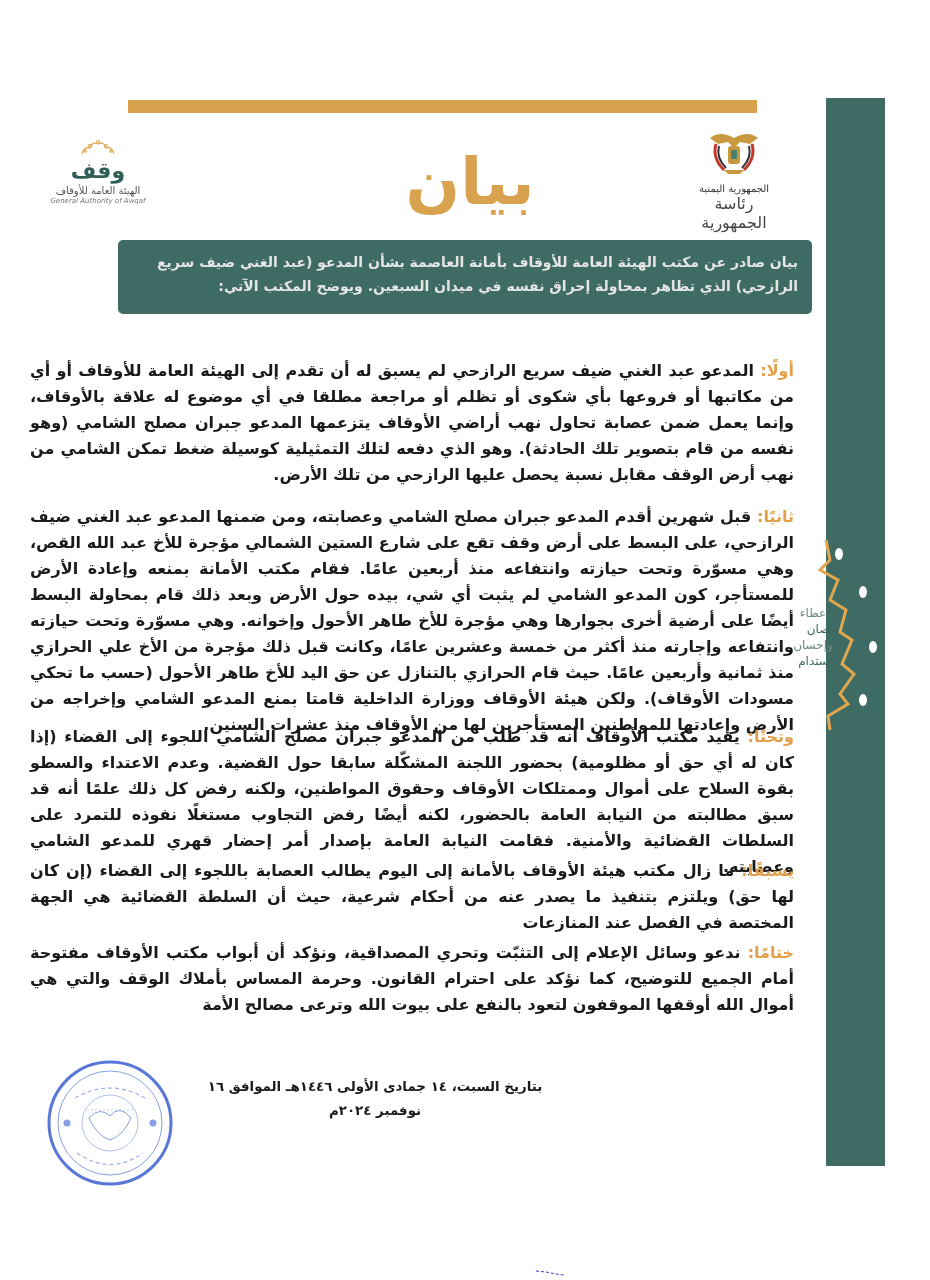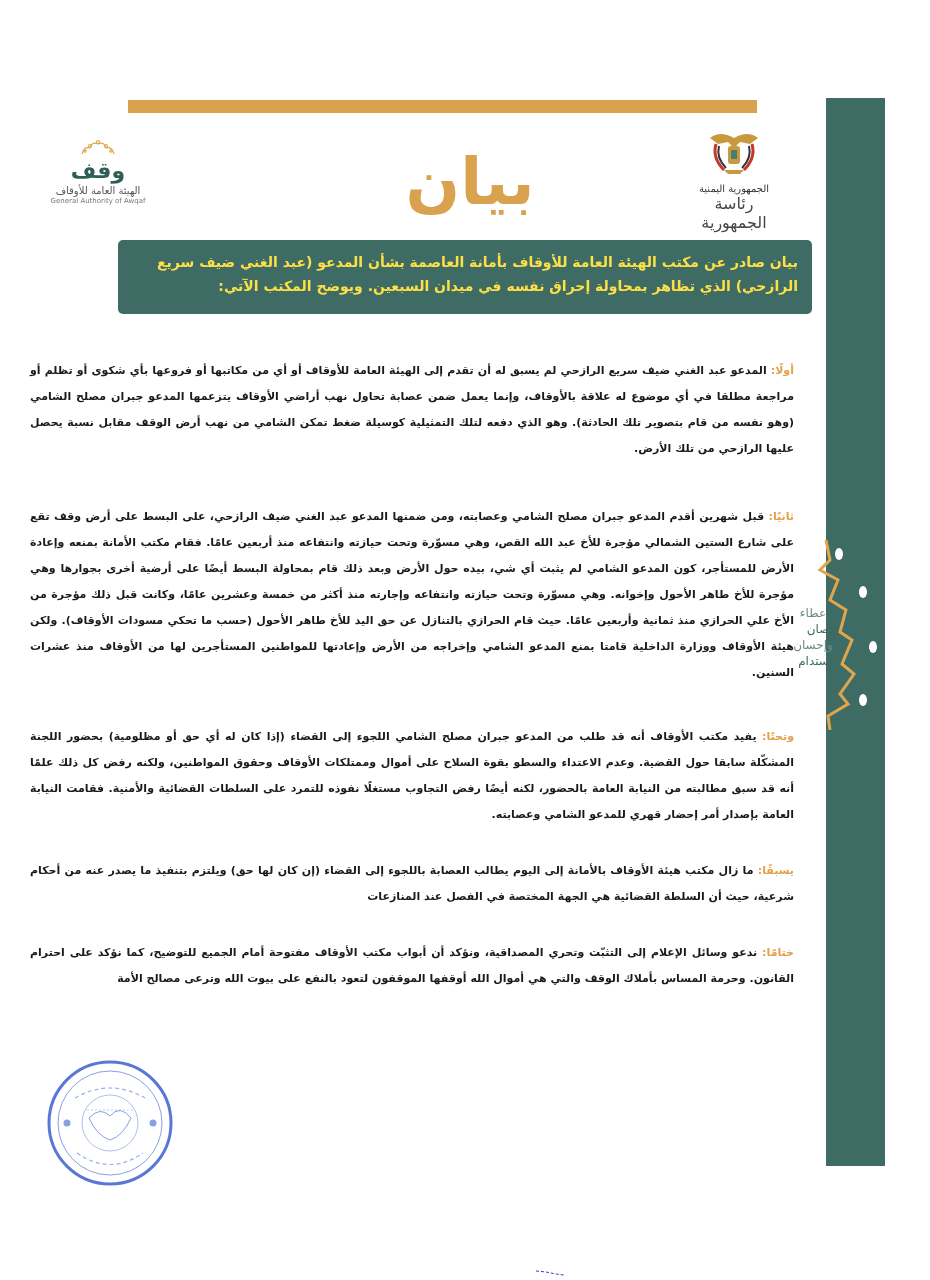--- a/index.html
+++ b/index.html
@@ -12,29 +12,29 @@
               font-size:12px; line-height:16px; color:#6f8a86; direction:rtl; }
   .side-tag span { display:block; }
   .side-tag .dark { color:#3e6b63;margin-left:44px; }
   .emblem { position:absolute; left:684px; top:128px; width:100px; height:90px; text-align:center; }
   .emblem svg { display:block; margin:0 auto; }
   .emblem .t1 { font-family:"DejaVu Serif", serif; font-size:10px; color:#333; direction:rtl; margin-top:7px; }
   .emblem .t2 { font-size:16px; color:#444; direction:rtl; }
   .awqaf-logo { position:absolute; left:48px; top:138px; width:100px; text-align:center; }
   .awqaf-logo .word { font-size:22px; font-weight:bold; color:#2f5e57; direction:rtl; line-height:22px; }
   .awqaf-logo .ar { font-size:10px; color:#555; direction:rtl; margin-top:3px; }
-  .awqaf-logo .en { font-size:7px; color:#777; margin-top:1px; }
+  .awqaf-logo .en { font-size:7px; color:#777; margin-top:1px;font-style:italic; }
   .title { position:absolute; left:350px; top:150px; width:240px; text-align:center;
            font-size:64px; font-weight:bold; color:#d9a24f; direction:rtl; line-height:64px; }
   .banner { position:absolute; left:118px; top:240px; width:694px; height:74px; background:#3e6b63;
-            border-radius:5px; color:#fde047; direction:rtl; box-sizing:border-box; padding:10px 14px 0 14px;
+            border-radius:5px; color:#e5e5e5; direction:rtl; box-sizing:border-box; padding:10px 14px 0 14px;
             font-size:14px; font-weight:bold; line-height:24px; text-align:right; }
   .body { position:absolute; left:30px; top:358px; width:764px; direction:rtl; text-align:justify;
           text-align-last:right; }
-  .para { font-size:11px; font-weight:bold; color:#1a1a1a; line-height:26px; margin:0; }
+  .para { font-size:16px; font-weight:bold; color:#1a1a1a; line-height:26px; margin:0; }
   .para .lead { color:#e2a04a; }
   .p1 { position:absolute; top:0; left:0; right:0; }
   .p2 { position:absolute; top:146px; left:0; right:0; }
   .p3 { position:absolute; top:366px; left:0; right:0; }
   .p4 { position:absolute; top:500px; left:0; right:0; }
   .p5 { position:absolute; top:582px; left:0; right:0; }
   .signature { position:absolute; left:190px; top:1075px; width:370px; direction:rtl; text-align:center;
                font-size:13.4px; font-weight:bold; color:#1a1a1a; line-height:24px; }
   .stamp { position:absolute; left:45px; top:1058px; width:130px; height:130px; }
   .pen-mark { position:absolute; left:536px; top:1270px; width:30px; height:6px; }
@@ -111,20 +111,21 @@
     <span class="lead">يسبقًا:</span>
     <span>ما زال مكتب هيئة الأوقاف بالأمانة إلى اليوم يطالب العصابة باللجوء إلى القضاء (إن كان لها حق) ويلتزم بتنفيذ ما يصدر عنه من أحكام شرعية، حيث أن السلطة القضائية هي الجهة المختصة في الفصل عند المنازعات</span>
   </p>
   <p class="para p5">
     <span class="lead">ختامًا:</span>
     <span>ندعو وسائل الإعلام إلى التثبّت وتحري المصداقية، ونؤكد أن أبواب مكتب الأوقاف مفتوحة أمام الجميع للتوضيح، كما نؤكد على احترام القانون. وحرمة المساس بأملاك الوقف والتي هي أموال الله أوقفها الموقفون لتعود بالنفع على بيوت الله وترعى مصالح الأمة</span>
   </p>
 </div>
 
 <div class="signature">
+  <div>بتاريخ السبت، ١٤ جمادى الأولى ١٤٤٦هـ الموافق ١٦ نوفمبر ٢٠٢٤م</div>
 </div>
 
 <svg class="stamp" viewBox="0 0 130 130">
   <circle cx="65" cy="65" r="61" fill="none" stroke="#3b5fd0" stroke-width="3" opacity="0.85"></circle>
   <circle cx="65" cy="65" r="52" fill="none" stroke="#3b5fd0" stroke-width="1" opacity="0.6"></circle>
   <circle cx="65" cy="65" r="28" fill="none" stroke="#3b5fd0" stroke-width="0.8" opacity="0.5"></circle>
   <path d="M44 60 Q55 48 65 58 Q75 46 86 60 Q78 78 65 82 Q52 78 44 60 Z" fill="none" stroke="#3b5fd0" stroke-width="1" opacity="0.6"></path>
   <path d="M30 40 Q65 20 100 40" fill="none" stroke="#3b5fd0" stroke-width="1.2" opacity="0.5" stroke-dasharray="4 3"></path>
   <path d="M32 95 Q65 118 98 95" fill="none" stroke="#3b5fd0" stroke-width="1.2" opacity="0.5" stroke-dasharray="4 3"></path>
   <circle cx="22" cy="65" r="3.5" fill="#3b5fd0" opacity="0.6"></circle>

